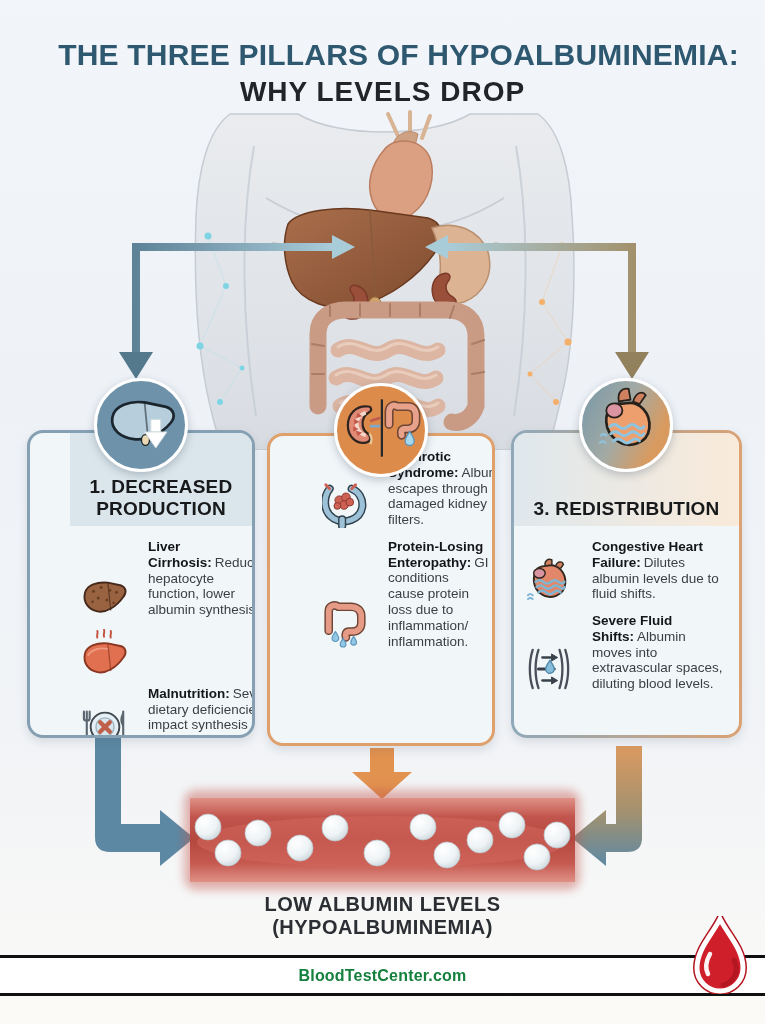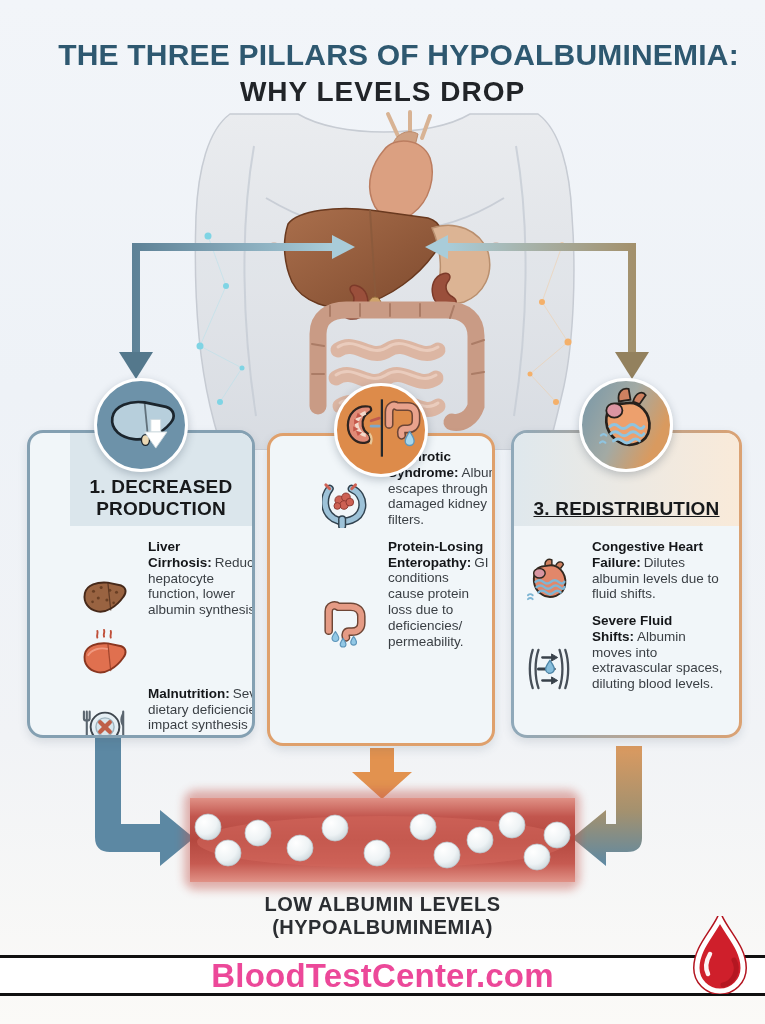--- a/index.html
+++ b/index.html
@@ -32,36 +32,36 @@
   .card-2 { left:267px; top:433px; width:228px; height:313px; border:3px solid #dfa06c; }
   .card-3-wrap { position:absolute; left:511px; top:430px; width:231px; height:308px;
     border-radius:16px; padding:3px; background:linear-gradient(90deg,#8fa9ba,#dba273);
     box-shadow:0 4px 10px rgba(60,80,100,.14); z-index:4; }
   .card-3 { width:100%; height:100%; border-radius:13px; background:#f1f6f9; overflow:hidden; }
   .card-header { height:93px; display:flex; align-items:flex-end; justify-content:center;
     text-align:center; padding-bottom:7px; font-size:19px; font-weight:700;
     line-height:1.13; color:#17191b; letter-spacing:.2px; }
   .card-1 .card-header { background:#dbe6ec; }
   .card-2 .card-header { background:#fae7d6; }
-  .card-3 .card-header { background:linear-gradient(90deg,#dfe8ed,#f9ead9);text-decoration:underline; }
+  .card-3 .card-header { background:linear-gradient(90deg,#dfe8ed,#f9ead9); }
   .card-body { padding:13px 10px 6px 12px; }
   .item { display:flex; gap:20px; margin-bottom:11px; align-items:flex-end; }
   .item-icon { flex:0 0 46px; width:46px; display:flex; justify-content:center; }
   .item-text { font-size:13.5px; line-height:1.17; color:#3a3f44; }
   .item-text b { color:#141619; margin-right:3px; }
 
   
   .result-label { position:absolute; top:893px; left:0; width:100%; text-align:center;
     font-size:20px; font-weight:700; letter-spacing:.5px; line-height:23px; color:#2b2e32; z-index:6; }
 
   
   .footer-band { position:absolute; left:0; top:955px; width:100%; height:41px;
     background:#ffffff; border-top:3px solid #101010; border-bottom:3px solid #101010;
     display:flex; align-items:center; justify-content:center; z-index:8; }
-  .footer-site { font-size:33px; font-weight:800; color:#ec4899; letter-spacing:.2px; }
+  .footer-site { font-size:16px; font-weight:800; color:#15803d; letter-spacing:.2px; }
   .drop-logo { position:absolute; left:690px; top:916px; z-index:10; }
 </style>
 </head>
 <body>
 
 <div id="page">
 
   <svg class="layer" style="left:170px; top:106px; z-index:1;" width="430" height="344" viewBox="0 0 430 344">
     <defs>
       <linearGradient id="bodyG" x1="0" y1="0" x2="0" y2="1">
@@ -353,21 +353,21 @@
               <path d="M7,32 V12 C7,6 13,4 17,7 L30,7 C37,7 41,11 41,17 V24 C41,30 37,33 31,33 L28,33 C25,33 24,36 25,39" stroke="#6e4636" stroke-width="9"></path>
               <path d="M7,32 V12 C7,6 13,4 17,7 L30,7 C37,7 41,11 41,17 V24 C41,30 37,33 31,33 L28,33 C25,33 24,36 25,39" stroke="#e59b85" stroke-width="6"></path>
             </g>
             <g fill="#92c8e6" stroke="#5f96ba" stroke-width="1.2">
               <path d="M14,33 c2.5,3.5 3.5,5 3.5,6.8 a3.5,3.5 0 1,1 -7,0 c0,-1.8 1,-3.3 3.5,-6.8 Z"></path>
               <path d="M22,40 c2,3 3,4.4 3,6 a3,3 0 1,1 -6,0 c0,-1.6 1,-3 3,-6 Z"></path>
               <path d="M33,38 c2,3 3,4.4 3,6 a3,3 0 1,1 -6,0 c0,-1.6 1,-3 3,-6 Z"></path>
             </g>
           </svg>
         </span>
-        <p class="item-text"><b>Protein-Losing Enteropathy:</b><span>GI conditions cause protein loss due to deficiencies/ permeability.</span></p>
+        <p class="item-text"><b>Protein-Losing Enteropathy:</b><span>GI conditions cause protein loss due to inflammation/ inflammation.</span></p>
       </div>
     </div>
   </div>
 
   <div class="card-3-wrap">
     <div class="card-3">
       <div class="card-header">3. REDISTRIBUTION</div>
       <div class="card-body">
         <div class="item">
           <span class="item-icon">

